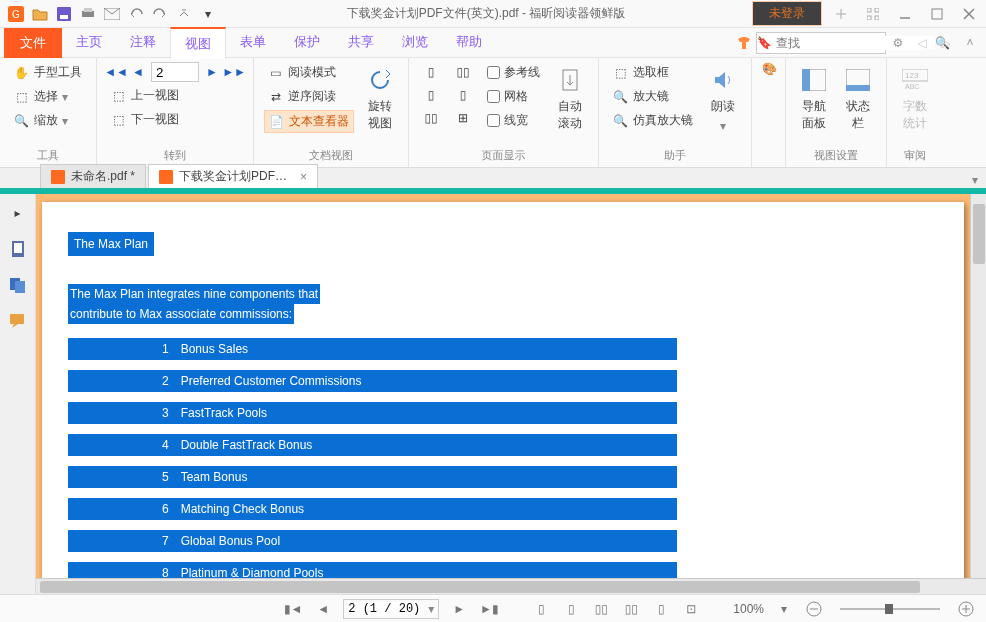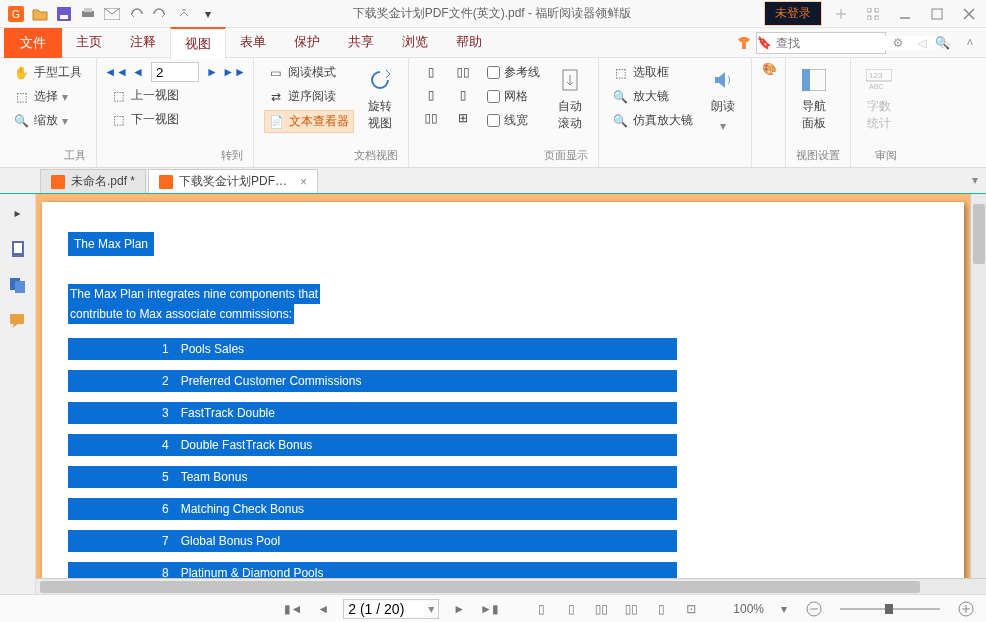--- a/index.html
+++ b/index.html
@@ -1,66 +1,66 @@
 <!DOCTYPE html>
 <html><head>
 <meta charset="utf-8">
 <style>
 * { margin:0; padding:0; box-sizing:border-box; font-family:"Microsoft YaHei",SimSun,sans-serif; }
 body { width:986px; height:622px; background:#f5f5f5; overflow:hidden; font-size:12px; color:#444; position:relative; }
 .titlebar { height:28px; background:#f9f9f9; display:flex; align-items:center; padding:0 4px; border-bottom:1px solid #e4e4e4; }
 .tb-icon { width:20px; height:20px; display:inline-flex; align-items:center; justify-content:center; margin:0 2px; cursor:pointer; }
 .tb-title { flex:1; text-align:center; color:#666; font-size:12px; }
 .tb-right { display:flex; align-items:center; gap:6px; }
-.login-btn { background:#0f172a; color:#e07020; padding:3px 10px; border:1px solid #ffccaa; font-size:12px; cursor:pointer; }
+.login-btn { background:#404040; color:#e07020; padding:3px 16px; border:1px solid #ffccaa; font-size:12px; cursor:pointer; }
 .win-btn { width:26px; height:22px; display:inline-flex; align-items:center; justify-content:center; cursor:pointer; color:#888; }
 .menubar { height:30px; background:#f9f9f9; display:flex; align-items:center; padding:0 4px; border-bottom:1px solid #e4e4e4; }
 .menu-file { background:#ff5a1f; color:#fff; padding:6px 16px; font-size:13px; cursor:pointer; }
-.menu-item { padding:6px 14px; font-size:13px; cursor:pointer; color:#7f1d1d; }
+.menu-item { padding:6px 14px; font-size:13px; cursor:pointer; color:#8b5cf6; }
 .menu-item.active { background:#fff; border-top:2px solid #ff5a1f; border-left:1px solid #e4e4e4; border-right:1px solid #e4e4e4; }
 .menu-spacer { flex:1; }
 .menu-ctrl { width:24px; height:24px; display:inline-flex; align-items:center; justify-content:center; cursor:pointer; color:#999; }
 .searchbox { display:flex; align-items:center; border:1px solid #ccc; background:#fff; height:22px; width:130px; }
 .searchbox input { border:none; outline:none; flex:1; padding:0 4px; font-size:12px; }
 .searchbox .sicon { width:22px; text-align:center; color:#ff8800; }
 .ribbon { height:110px; background:#fafafa; display:flex; border-bottom:1px solid #ddd; }
 .rgroup { border-right:1px solid #e4e4e4; padding:4px 10px 0; display:flex; flex-direction:column; justify-content:space-between; }
 .rgroup-body { flex:1; display:flex; gap:8px; }
-.rgroup-label { text-align:right; color:#888; font-size:11px; padding:3px 0 4px; }
+.rgroup-label { text-align:center; color:#888; font-size:11px; padding:3px 0 4px; }
 .ritem { display:flex; align-items:center; gap:4px; font-size:12px; color:#444; padding:2px 4px; cursor:pointer; white-space:nowrap; }
 .ritem .ic { width:16px; height:16px; display:inline-flex; align-items:center; justify-content:center; }
 .vstack { display:flex; flex-direction:column; gap:3px; }
 .bigitem { display:flex; flex-direction:column; align-items:center; gap:4px; font-size:12px; color:#444; padding:4px; cursor:pointer; }
 .bigitem .bic { width:28px; height:28px; display:flex; align-items:center; justify-content:center; }
 .text-viewer { background:#ffe4cc; border:1px solid #ffccaa; color:#cc5500; }
 .nav-row { display:flex; align-items:center; gap:4px; }
 .nav-btn { width:18px; height:18px; display:inline-flex; align-items:center; justify-content:center; color:#2060c0; cursor:pointer; }
 .pginput { width:48px; height:20px; border:1px solid #ccc; padding:0 4px; }
-.tabbar { height:26px; background:#f0f0f0; display:flex; align-items:flex-end; padding:0 40px; border-bottom:1px solid #14b8a6; position:relative; }
+.tabbar { height:26px; background:#f0f0f0; display:flex; align-items:flex-end; padding:0 40px; border-bottom:6px solid #14b8a6; position:relative; }
 .dtab { height:24px; display:flex; align-items:center; gap:6px; padding:0 10px; background:#e6e6e6; border:1px solid #ccc; border-bottom:none; margin-right:2px; font-size:12px; cursor:pointer; max-width:170px; }
 .dtab.active { background:#fff; }
 .dtab .tn { flex:1; overflow:hidden; text-overflow:ellipsis; white-space:nowrap; }
 .dtab .tx { cursor:pointer; color:#888; }
 .dtab-arrow { position:absolute; right:8px; top:5px; color:#888; cursor:pointer; }
 .content { position:relative; height:400px; display:flex; }
 .leftbar { width:36px; background:#f0f0f0; border-right:1px solid #ddd; display:flex; flex-direction:column; align-items:center; padding-top:8px; gap:14px; }
 .leftbar .lic { width:22px; height:22px; display:flex; align-items:center; justify-content:center; cursor:pointer; }
 .docarea { flex:1; background:#fdba74; position:relative; overflow:hidden; }
 .page { position:absolute; left:6px; top:8px; right:22px; bottom:8px; background:#fff; box-shadow:2px 2px 6px rgba(0,0,0,.4); padding:30px 26px; overflow:hidden; }
 .hl { color:#fff; background:#0a6fd4; display:inline-block; padding:1px 2px; margin-bottom:14px; font-size:12px; line-height:1.5; }
 .listrow { background:#0a6fd4; color:#fff; margin:10px 0; padding:4px 2px; font-size:12px; display:flex; gap:12px; width:70%; }
 .listrow .num { padding-left:92px; }
 .vscroll { position:absolute; right:0; top:0; width:16px; height:100%; background:#eaeaea; border-left:1px solid #ccc; }
 .vthumb { position:absolute; left:2px; width:12px; background:#c4c4c4; border-radius:2px; }
 .hscroll { position:absolute; left:36px; right:0; bottom:0; height:16px; background:#eaeaea; border-top:1px solid #ccc; }
 .hthumb { position:absolute; top:2px; height:12px; background:#c4c4c4; border-radius:2px; }
 .statusbar { height:28px; background:#fafafa; border-top:1px solid #ddd; display:flex; align-items:center; justify-content:flex-end; padding:0 10px; gap:10px; font-size:12px; color:#666; }
 .sb-btn { width:20px; height:20px; display:inline-flex; align-items:center; justify-content:center; cursor:pointer; color:#777; }
 .pgbox { display:flex; align-items:center; border:1px solid #ccc; height:20px; }
-.pgbox input { border:none; outline:none; width:80px; padding:0 4px; font-size:14px; }
+.pgbox input { border:none; outline:none; width:80px; padding:0 4px; font-size:12px;font-family:Liberation Mono, monospace; }
 .zoom-track { width:100px; height:2px; background:#bbb; position:relative; margin:0 6px; }
 .zoom-knob { position:absolute; top:-4px; width:8px; height:10px; background:#666; left:45%; }
 svg { display:block; }
 </style>
 </head>
 <body>
 
 <div class="titlebar">
   <span class="tb-icon">
       <svg width="16" height="16">
@@ -321,20 +321,21 @@
           <span class="bic">
             <svg width="24" height="24">
               <path d="M4 9v6h4l6 5V4l-6 5z" fill="#6aa0d8"></path>
               <path d="M17 8c2 2 2 6 0 8" fill="none" stroke="#6aa0d8"></path>
             </svg>
           </span>
           <span>朗读</span>
           <span style="color:#888">▾</span>
         </div>
     </div>
+    <div class="rgroup-label">助手</div>
   </div>
 
   <div class="rgroup" style="width:34px">
     <div class="rgroup-body">
         <div class="vstack">
       <span class="ic">🎨</span>
     </div>
       </div>
     <div class="rgroup-label">&nbsp;</div>
   </div>
@@ -343,20 +344,30 @@
     <div class="rgroup-body">
       <div class="bigitem">
           <span class="bic">
             <svg width="24" height="22">
               <rect width="24" height="22" fill="none" stroke="#888"></rect>
               <rect width="8" height="22" fill="#6aa0d8"></rect>
             </svg>
           </span>
           <span style="white-space:pre-line;">导航
 面板</span>
+        </div>
+      <div class="bigitem">
+          <span class="bic">
+            <svg width="24" height="22">
+              <rect width="24" height="22" fill="none" stroke="#888"></rect>
+              <rect y="16" width="24" height="6" fill="#6aa0d8"></rect>
+            </svg>
+          </span>
+          <span style="white-space:pre-line;text-align:center">状态
+栏</span>
         </div>
     </div>
     <div class="rgroup-label">视图设置</div>
   </div>
 
   <div class="rgroup" style="border-right:none">
     <div class="rgroup-body">
       <div class="bigitem" style="color:#bbb">
           <span class="bic">
             <svg width="26" height="22">
@@ -421,29 +432,29 @@
   <div class="docarea">
     <div class="page">
       <div><span class="hl" style="padding:3px 6px">The  Max Plan</span></div>
       <div style="margin-top:14px">
         <span class="hl" style="margin-bottom:0;display:block;width:fit-content">The Max Plan integrates nine components that</span>
         <span class="hl" style="display:block;width:fit-content">contribute to Max associate commissions:</span>
       </div>
       <div id="doclist">
           <div class="listrow">
             <span class="num">1</span>
-            <span>Pools Sales</span>
+            <span>Bonus Sales</span>
           </div>
           <div class="listrow">
             <span class="num">2</span>
             <span>Preferred Customer Commissions</span>
           </div>
           <div class="listrow">
             <span class="num">3</span>
-            <span>FastTrack Double</span>
+            <span>FastTrack Pools</span>
           </div>
           <div class="listrow">
             <span class="num">4</span>
             <span>Double FastTrack Bonus</span>
           </div>
           <div class="listrow">
             <span class="num">5</span>
             <span>Team Bonus</span>
           </div>
           <div class="listrow">

